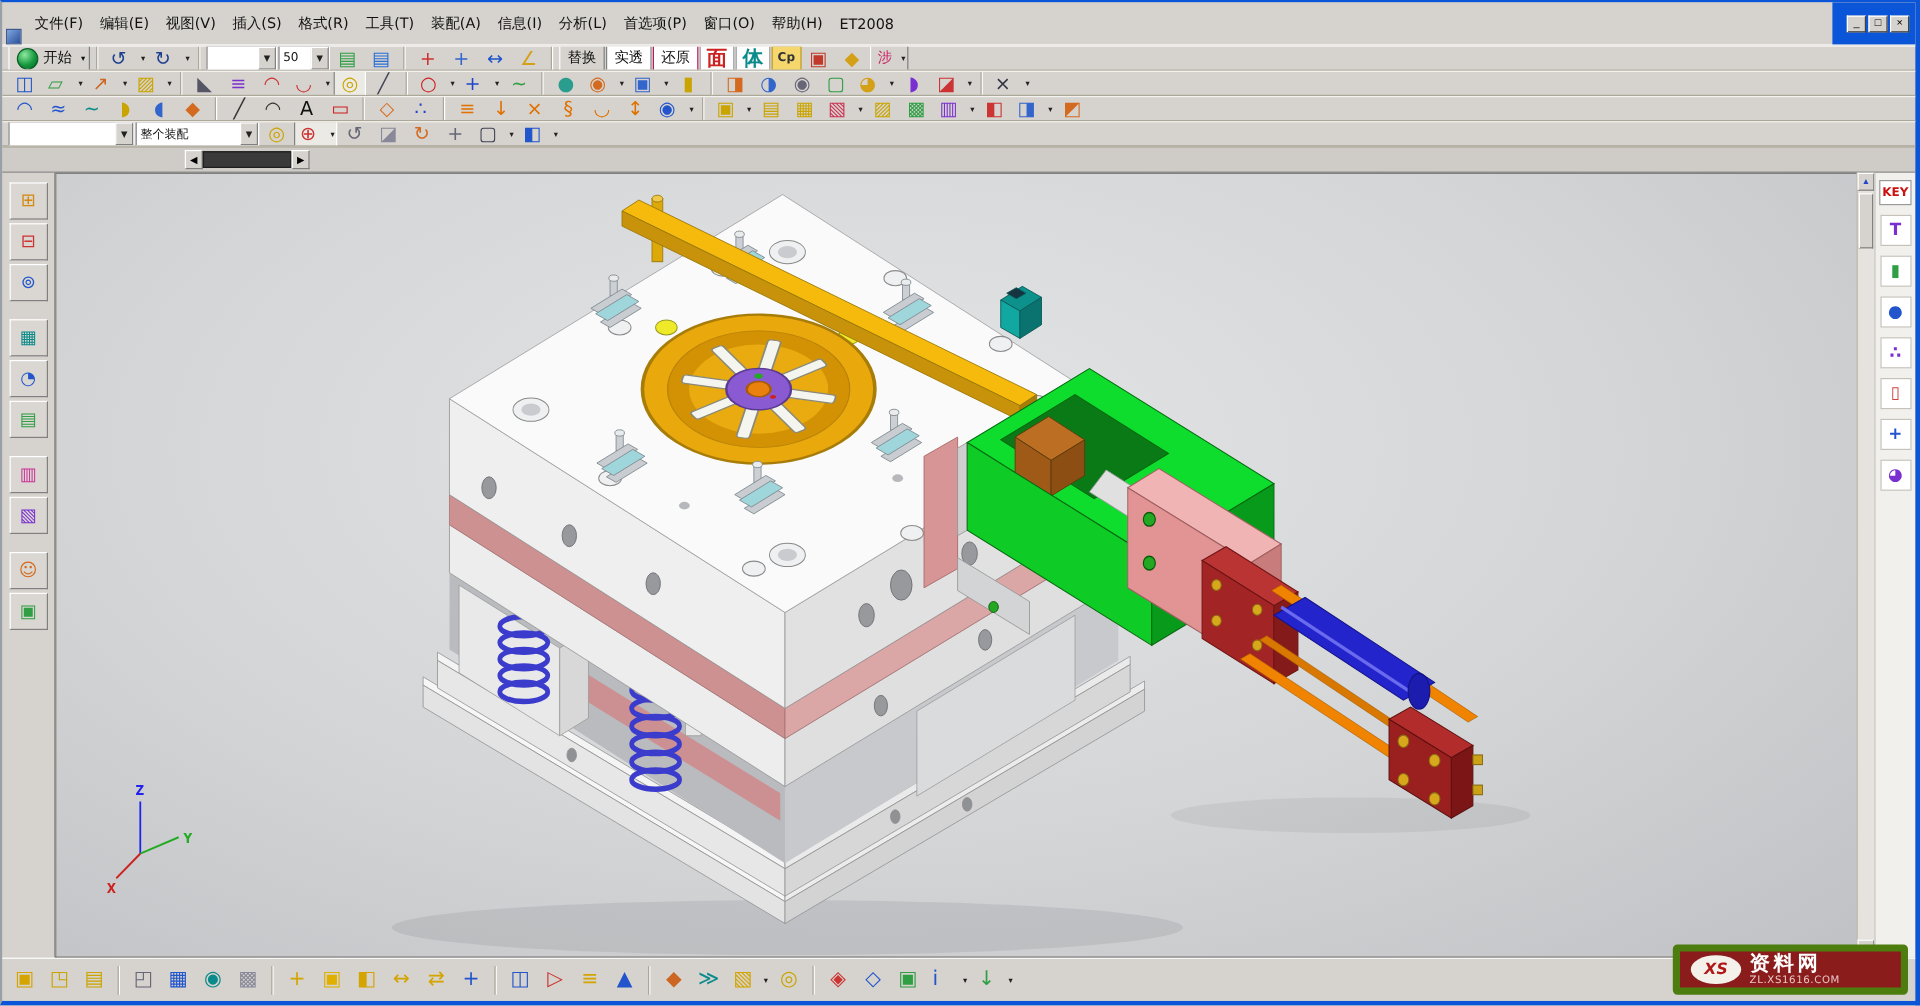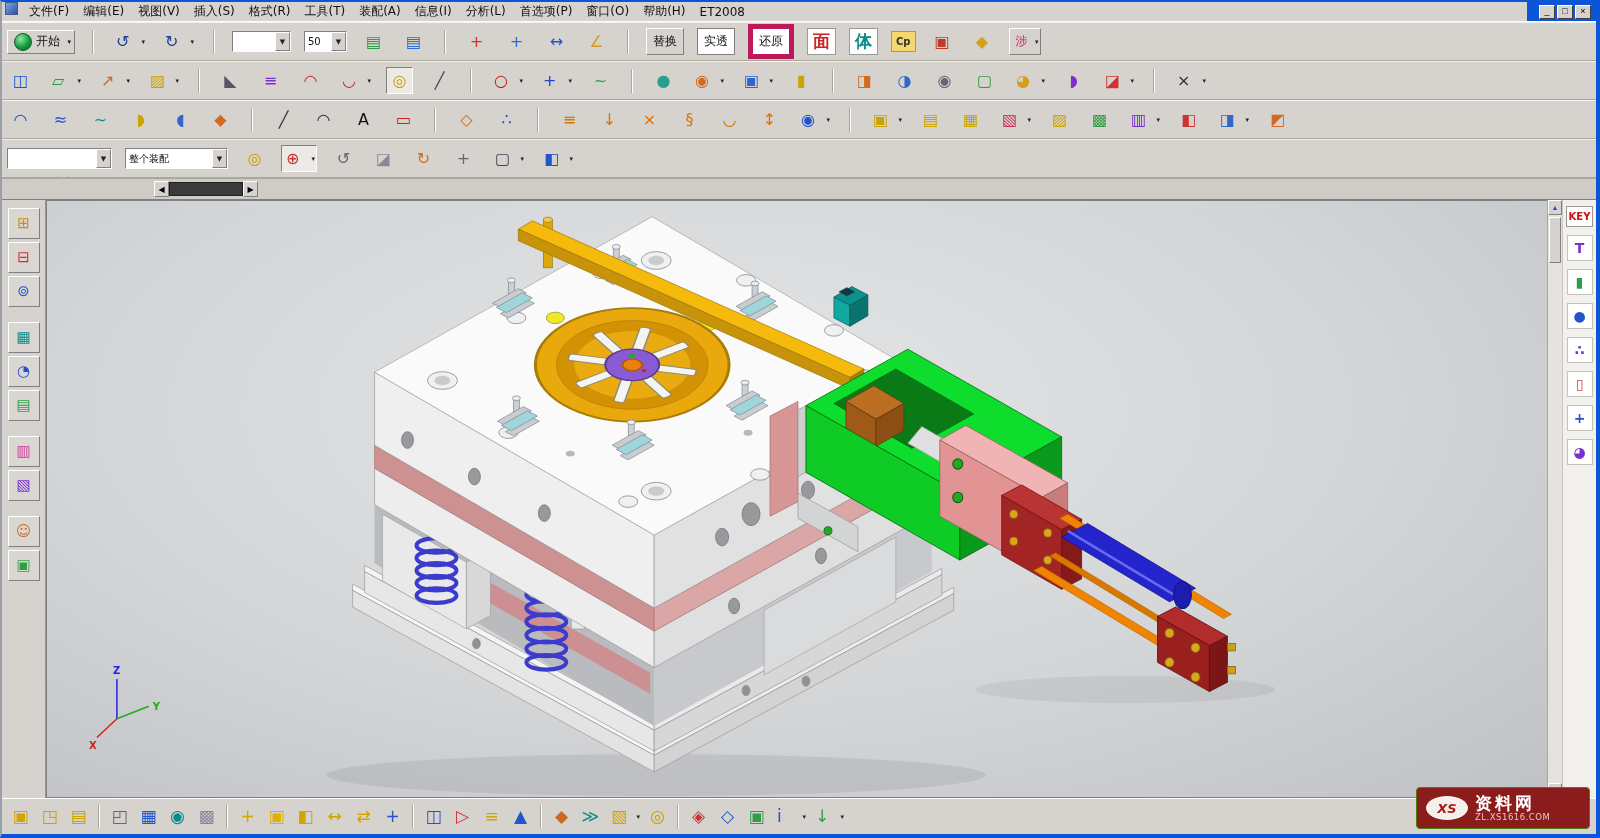--- a/index.html
+++ b/index.html
@@ -2,46 +2,46 @@
 <html><head>
 <meta charset="utf-8">
 <style>
   *{box-sizing:border-box;margin:0;padding:0}
   html,body{width:1600px;height:838px;overflow:hidden;background:#d6d3ce;
     font-family:"DejaVu Sans","Liberation Sans",sans-serif;font-size:12px;color:#111}
   .app{width:1600px;height:838px;display:flex;flex-direction:column;position:relative;
     background:#d6d3ce;border-top:2px solid #0b55d8;border-right:4px solid #0b55d8;
     border-bottom:4px solid #0b55d8;border-left:2px solid #9aa0a8}
   
-  .menubar{height:20px;display:flex;align-items:flex-start;background:#d6d3ce;border-bottom:1px solid #fff}
+  .menubar{height:36px;display:flex;align-items:flex-end;background:#d6d3ce;border-bottom:1px solid #fff}
   .appicon{width:13px;height:13px;margin:0 4px 0 3px;border:1px solid #405a90;
     background:linear-gradient(135deg,#7ea6e0,#2a4f9a)}
   .menus{display:flex;height:100%;align-items:center}
   .menuitem{padding:2px 7px;white-space:nowrap;cursor:default}
   .win-controls{margin-left:auto;background:#0b55d8;height:100%;display:flex;align-items:center;gap:2px;padding:0 5px 0 12px}
   .winbtn{width:16px;height:14px;font-size:9px;line-height:11px;text-align:center;background:#d6d3ce;
     border:1px solid;border-color:#fff #404040 #404040 #fff;padding:0}
   
-  .toolbar{display:flex;align-items:center;height:39px;padding:0 5px;background:#d6d3ce;
-    border-top:1px solid #f4f2ee;border-bottom:1px solid #aca899;gap:13px;overflow:hidden}
+  .toolbar{display:flex;align-items:center;height:21px;padding:0 5px;background:#d6d3ce;
+    border-top:1px solid #f4f2ee;border-bottom:1px solid #aca899;gap:1px;overflow:hidden}
   .tbicon{position:relative;width:27px;height:27px;flex:none;display:flex;align-items:center;justify-content:center;
     border:1px solid transparent}
   .tbicon.hasdd{width:36px;justify-content:flex-start;padding-left:4px}
   .tbicon .glyph{font-size:16px;line-height:1}
   .tbicon.pressed{border-color:#808080 #fff #fff #808080;background:#eceae5}
   .ddcaret{position:absolute;right:1px;top:50%;transform:translateY(-50%);font-size:7px;color:#222}
   .tbsep{width:2px;height:24px;flex:none;border-left:1px solid #aca899;border-right:1px solid #fff;margin:0 4px}
   .startbtn{display:flex;align-items:center;gap:4px;padding:2px 14px 2px 6px;position:relative;flex:none;
     border:1px solid;border-color:#fff #808080 #808080 #fff;background:#d6d3ce}
   .startbtn .mini-caret{position:absolute;right:3px;font-size:7px}
   .orb{width:18px;height:18px;border-radius:50%;flex:none;border:1px solid #0a5f24;
     background:radial-gradient(circle at 35% 30%,#8fe89f,#159a3f 55%,#0a5f24)}
   .tbtext{flex:none;padding:4px 6px;background:#d6d3ce;border:1px solid;border-color:#fff #808080 #808080 #fff;white-space:nowrap}
   .tbtext.white{background:#fff;border:1px solid #808080}
-  .tbtext.boxed{border:5px solid #be185d;background:#fff}
+  .tbtext.boxed{border:1px solid #be185d;background:#fff}
   .tbtext.big{font-size:17px;font-weight:bold;background:#fdfdfd;border:1px solid #9a9a9a;padding:1px 5px}
   .tbtext.gold{background:#f5d76e;border:1px solid #b89a30;font-size:10px;font-weight:bold;padding:4px 4px}
   .tbcombo{display:flex;height:21px;flex:none;border:1px solid;border-color:#808080 #fff #fff #808080;background:#fff;align-items:center}
   .combo-val{padding:0 3px;overflow:hidden;white-space:nowrap;font-size:10px}
   .combo-btn{width:15px;height:100%;flex:none;background:#d6d3ce;border:1px solid;border-color:#fff #808080 #808080 #fff;
     font-size:7px;display:flex;align-items:center;justify-content:center;color:#222}
   
   .promptbar{height:22px;background:#d6d3ce;border-top:1px solid #fff;display:flex;align-items:center;
     padding-left:6px;font-size:12.5px;font-weight:bold}
   .cuestrip{height:22px;background:#cfccc7;border-top:1px solid #aca899;border-bottom:1px solid #808080;
@@ -65,22 +65,22 @@
   .vthumb{position:absolute;top:2px;left:1px;right:1px;height:46px;background:#d6d3ce;
     border:1px solid;border-color:#fff #808080 #808080 #fff}
   .rightbar{width:34px;background:#f2f0ec;border-left:1px solid #cac6bf;display:flex;flex-direction:column;
     align-items:center;padding-top:6px;gap:8px}
   .rightbar .tbicon{width:26px;height:26px;background:#fff;border:1px solid #c6c2ba}
   .rightbar .tbicon .glyph{font-size:14px;font-weight:bold}
   .rightbar .tbtext{font-size:10px;font-weight:bold;padding:4px 2px;background:#fff;border:1px solid #999}
   
   .bottombar{height:36px;background:#d6d3ce;border-top:1px solid #fff;display:flex;align-items:center;padding:0 5px;gap:2px}
   .bottombar .tbicon .glyph{font-size:17px}
-  .watermark{position:absolute;right:6px;bottom:5px;width:174px;height:42px;background:#8a1c1c;
-    border:1px solid #4d7c0f;border-radius:4px;display:flex;align-items:center;gap:7px;padding:0 9px;z-index:30}
+  .watermark{position:absolute;right:6px;bottom:5px;width:196px;height:42px;background:#8a1c1c;
+    border:6px solid #4d7c0f;border-radius:4px;display:flex;align-items:center;gap:7px;padding:0 9px;z-index:30}
   .wm-logo{width:42px;height:24px;flex:none;background:#f4f1ea;border-radius:50%;display:flex;align-items:center;
     justify-content:center;color:#b01818;font-weight:bold;font-style:italic;font-size:13px}
   .wm-title{color:#fff;font-size:17px;font-weight:bold;letter-spacing:3px;line-height:1.1}
   .wm-url{color:#eac6c6;font-size:8.5px;letter-spacing:.5px}
 </style>
 </head>
 <body>
 
 <div class="app">
 

